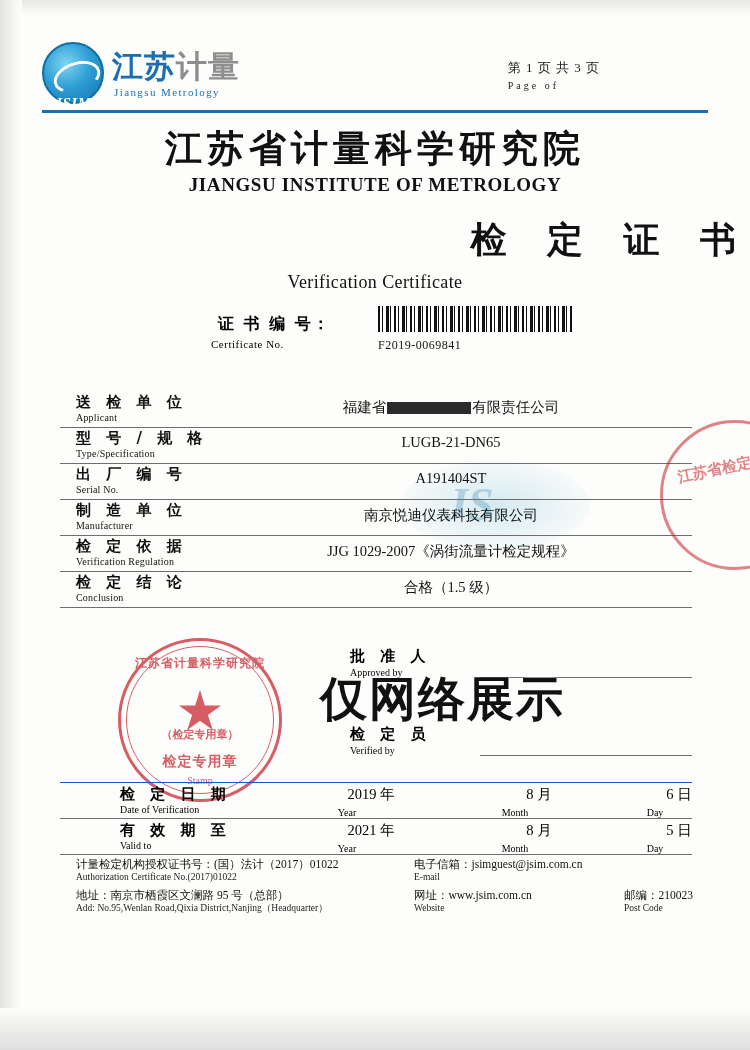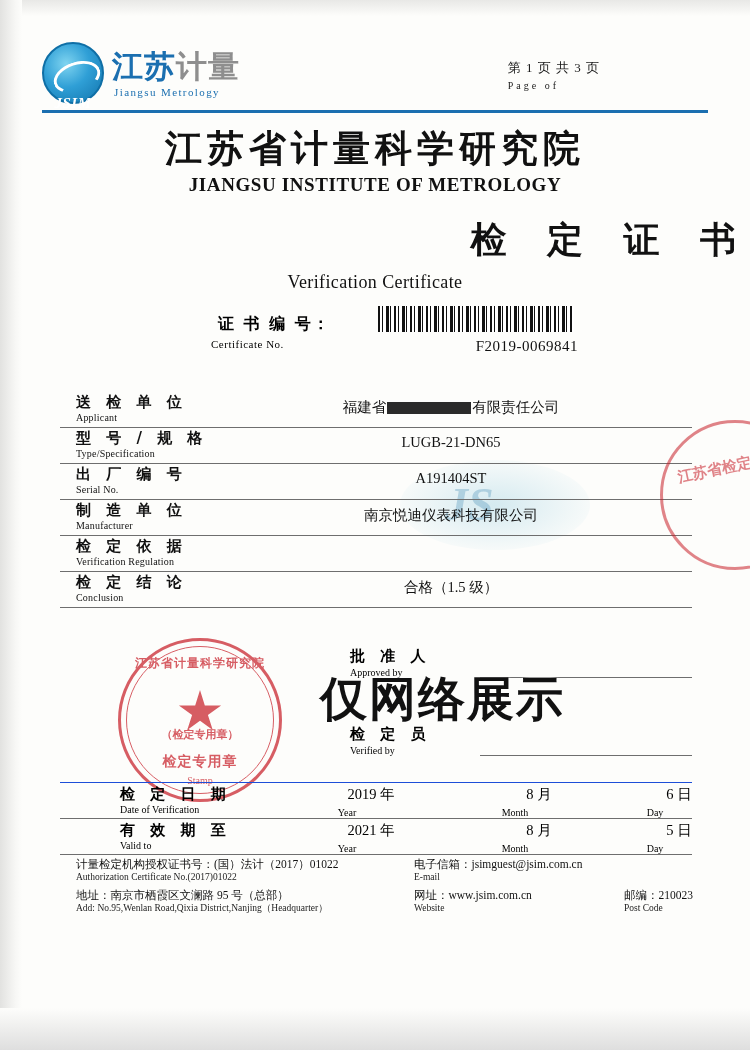--- a/index.html
+++ b/index.html
@@ -177,22 +177,22 @@
       #111 4px, #111 5px, #fff 5px, #fff 8px,
       #111 8px, #111 11px, #fff 11px, #fff 12px,
       #111 12px, #111 13px, #fff 13px, #fff 16px
     );
   }
   .cert-no {
     position: absolute;
     left: 378px;
     top: 338px;
     width: 200px;
-    text-align: right;
-    font-size: 15px;
+    text-align: left;
+    font-size: 12px;
     letter-spacing: 0.5px;
     color: #111;
   }
 
   
   .fields {
     position: absolute;
     left: 60px;
     top: 392px;
     width: 632px;
@@ -556,20 +556,21 @@
 
     <div class="frow">
       <div class="lab-cn">制 造 单 位</div>
       <div class="lab-en">Manufacturer</div>
       <div class="val">南京悦迪仪表科技有限公司</div>
     </div>
 
     <div class="frow">
       <div class="lab-cn">检 定 依 据</div>
       <div class="lab-en">Verification Regulation</div>
+      <div class="val">JJG 1029-2007《涡街流量计检定规程》</div>
     </div>
 
     <div class="frow">
       <div class="lab-cn">检 定 结 论</div>
       <div class="lab-en">Conclusion</div>
       <div class="val">合格（1.5 级）</div>
     </div>
   </div>
 
   <div class="sig-area">

